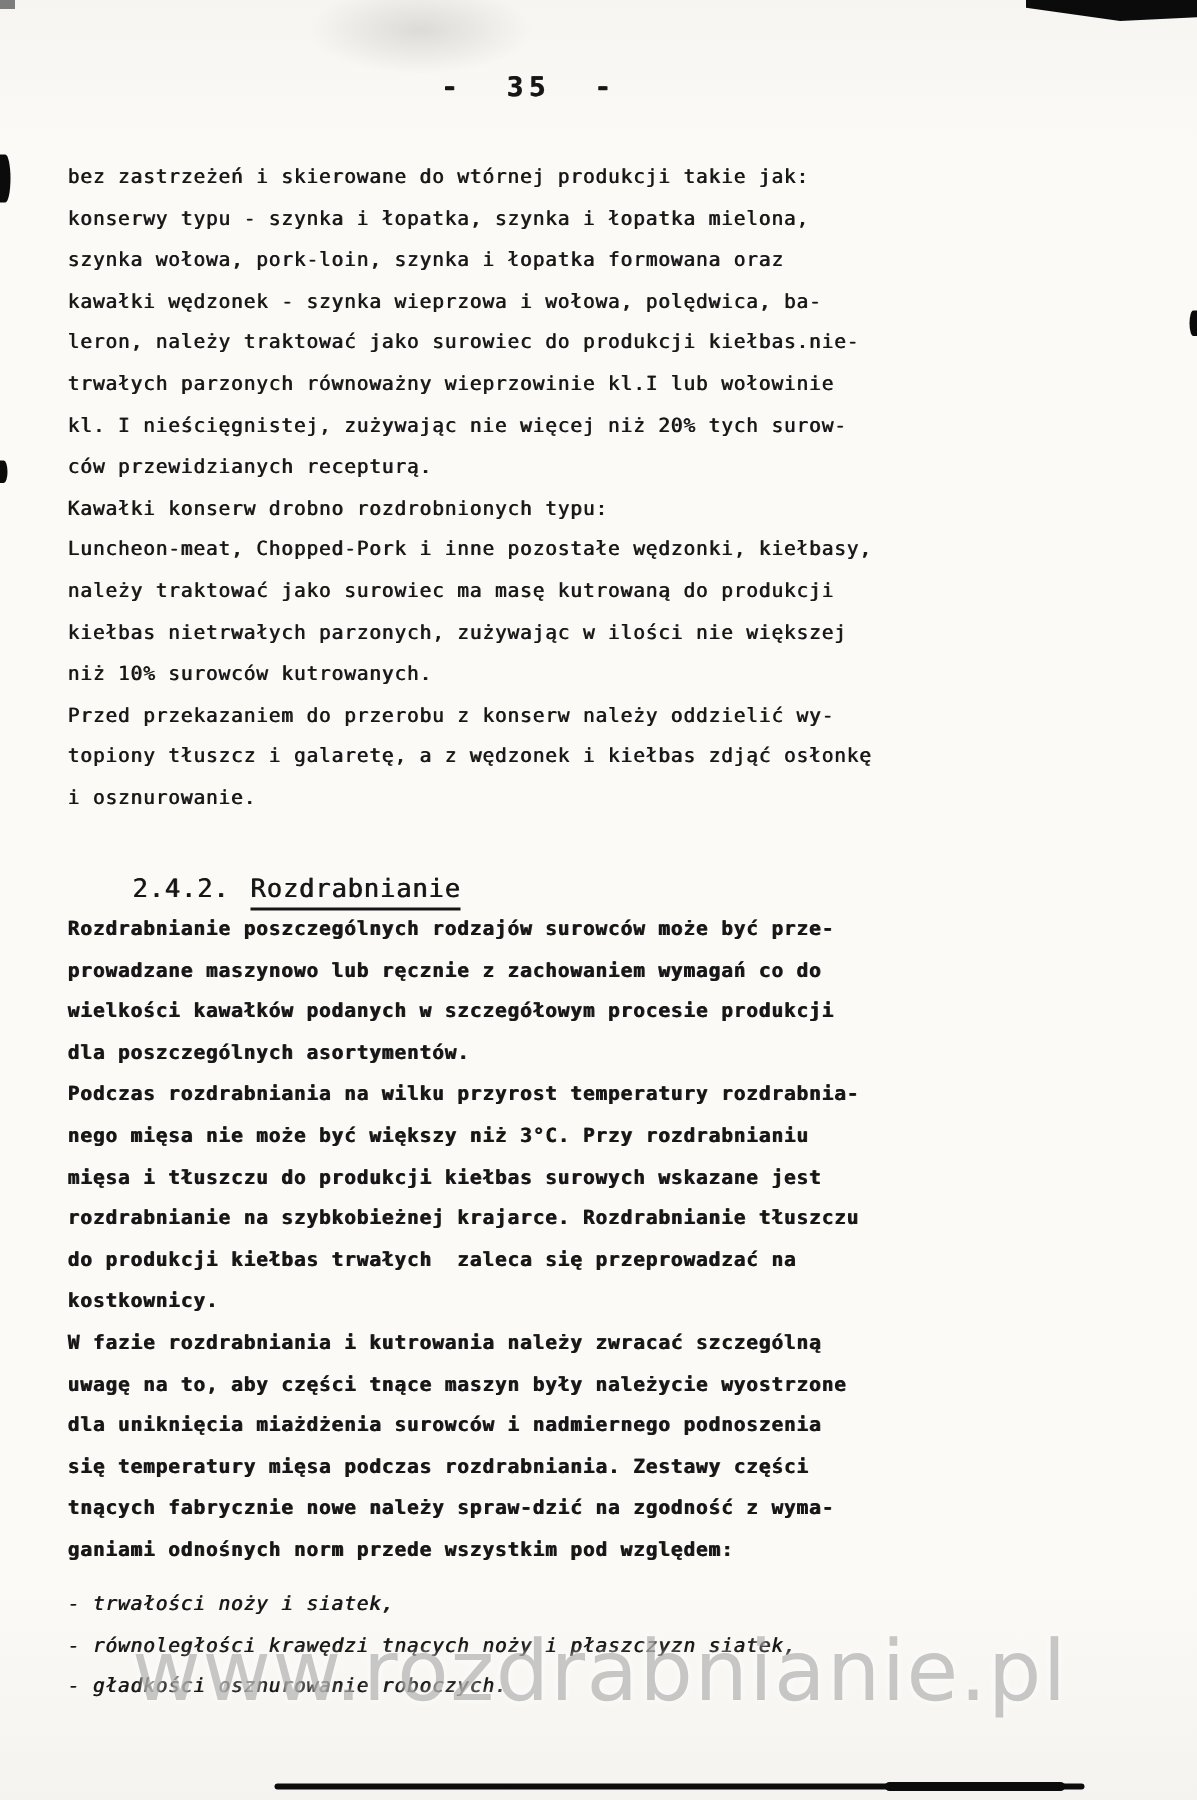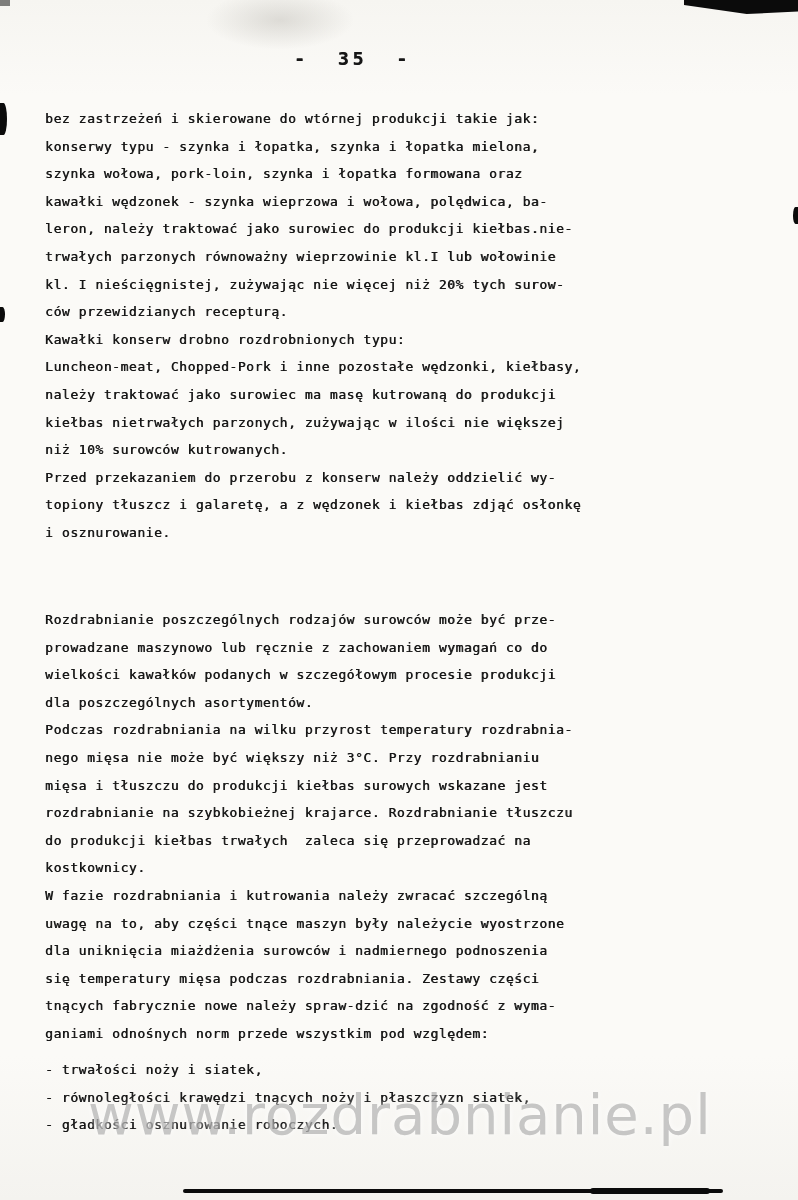--- a/index.html
+++ b/index.html
@@ -19,22 +19,22 @@
   }
   .txt {
     font-size: 13px;
     line-height: 27.6px;
     letter-spacing: 0.55px;
     white-space: pre;
     text-shadow: 0.55px 0 0 rgba(10,10,10,0.85);
   }
   .block { position: absolute; left: 45px; }
   .para1 { top: 105px; }
-  .para2 { top: 606px; }
-  .list  { top: 1056px; }
+  .para2 { top: 606px; font-weight: bold; }
+  .list  { top: 1056px; font-style: italic; }
   .heading {
     position: absolute;
     left: 45px;
     top: 563px;
     font-size: 17px;
     letter-spacing: 0.55px;
     white-space: pre;
     text-shadow: 0.55px 0 0 rgba(10,10,10,0.85);
   }
   .heading .num { margin-right: 14px; }
@@ -98,20 +98,23 @@
   <div class="art art-l1"></div>
   <div class="art art-l2"></div>
   <div class="art art-r1"></div>
   <div class="art art-bottom"></div>
   <div class="art art-bottom-thick"></div>
 
   <div class="page-number">- 35 -</div>
 
   <div class="block para1 txt"><div class="line">bez zastrzeżeń i skierowane do wtórnej produkcji takie jak:</div><div class="line">konserwy typu - szynka i łopatka, szynka i łopatka mielona,</div><div class="line">szynka wołowa, pork-loin, szynka i łopatka formowana oraz</div><div class="line">kawałki wędzonek - szynka wieprzowa i wołowa, polędwica, ba-</div><div class="line">leron, należy traktować jako surowiec do produkcji kiełbas.nie-</div><div class="line">trwałych parzonych równoważny wieprzowinie kl.I lub wołowinie</div><div class="line">kl. I nieścięgnistej, zużywając nie więcej niż 20% tych surow-</div><div class="line">ców przewidzianych recepturą.</div><div class="line">Kawałki konserw drobno rozdrobnionych typu:</div><div class="line">Luncheon-meat, Chopped-Pork i inne pozostałe wędzonki, kiełbasy,</div><div class="line">należy traktować jako surowiec ma masę kutrowaną do produkcji</div><div class="line">kiełbas nietrwałych parzonych, zużywając w ilości nie większej</div><div class="line">niż 10% surowców kutrowanych.</div><div class="line">Przed przekazaniem do przerobu z konserw należy oddzielić wy-</div><div class="line">topiony tłuszcz i galaretę, a z wędzonek i kiełbas zdjąć osłonkę</div><div class="line">i osznurowanie.</div></div>
 
+  <div class="heading">
+    <span class="num">2.4.2.</span><span class="underlined">Rozdrabnianie</span>
+  </div>
 
   <div class="block para2 txt"><div class="line">Rozdrabnianie poszczególnych rodzajów surowców może być prze-</div><div class="line">prowadzane maszynowo lub ręcznie z zachowaniem wymagań co do</div><div class="line">wielkości kawałków podanych w szczegółowym procesie produkcji</div><div class="line">dla poszczególnych asortymentów.</div><div class="line">Podczas rozdrabniania na wilku przyrost temperatury rozdrabnia-</div><div class="line">nego mięsa nie może być większy niż 3°C. Przy rozdrabnianiu</div><div class="line">mięsa i tłuszczu do produkcji kiełbas surowych wskazane jest</div><div class="line">rozdrabnianie na szybkobieżnej krajarce. Rozdrabnianie tłuszczu</div><div class="line">do produkcji kiełbas trwałych  zaleca się przeprowadzać na</div><div class="line">kostkownicy.</div><div class="line">W fazie rozdrabniania i kutrowania należy zwracać szczególną</div><div class="line">uwagę na to, aby części tnące maszyn były należycie wyostrzone</div><div class="line">dla uniknięcia miażdżenia surowców i nadmiernego podnoszenia</div><div class="line">się temperatury mięsa podczas rozdrabniania. Zestawy części</div><div class="line">tnących fabrycznie nowe należy spraw-dzić na zgodność z wyma-</div><div class="line">ganiami odnośnych norm przede wszystkim pod względem:</div></div>
 
   <div class="block list txt"><div class="line">- trwałości noży i siatek,</div><div class="line">- równoległości krawędzi tnących noży i płaszczyzn siatek,</div><div class="line">- gładkości osznurowanie roboczych.</div></div>
 
   <div class="watermark">www.rozdrabnianie.pl</div>
 
 </div>
 
 </body></html>

